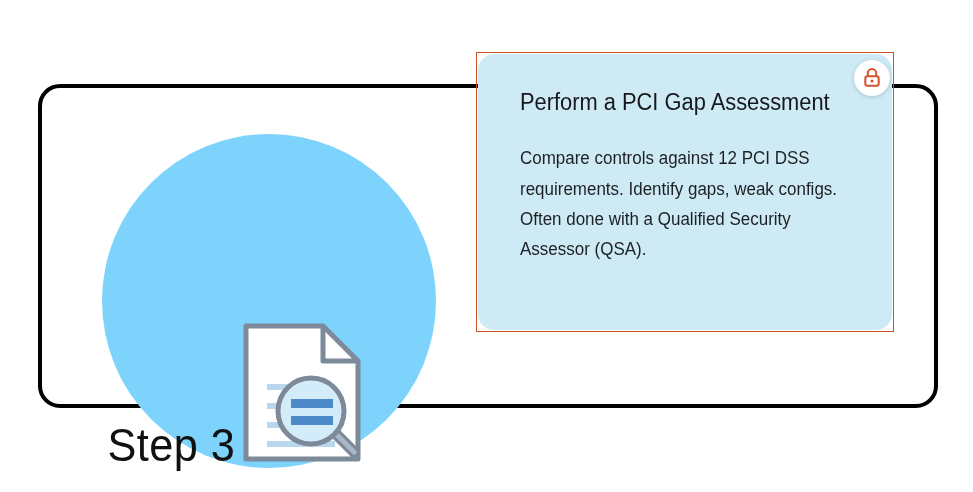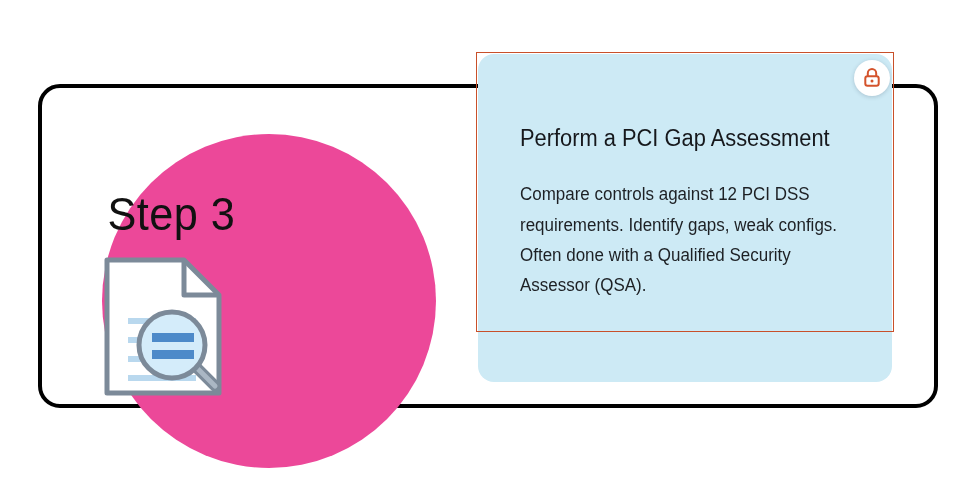--- a/index.html
+++ b/index.html
@@ -32,24 +32,24 @@
   }
 
   
   .step-circle {
     position: absolute;
     left: 102px;
     top: 134px;
     width: 334px;
     height: 334px;
     border-radius: 50%;
-    background: #ec4899;
+    background: #7dd3fc;
     display: flex;
-    flex-direction: column;
-    align-items: flex-start;
+    flex-direction: row;
+    align-items: flex-end;
   }
   .step-label {
     margin-top: 56px;
     font-family: "Liberation Sans", sans-serif;
     font-size: 47px;
     font-weight: 400;
     color: #111111;
     letter-spacing: 0.5px;
     line-height: 1;
     transform: scaleX(0.92);
@@ -67,25 +67,25 @@
     height: 280px;
     border: 1.6px solid #c8502a;
     box-sizing: border-box;
     background: transparent;
   }
   .card {
     position: absolute;
     left: 478px;
     top: 54px;
     width: 414px;
-    height: 328px;
+    height: 276px;
     background: #cdeaf5;
     border-radius: 16px;
     box-sizing: border-box;
-    padding: 72px 40px 0 42px;
+    padding: 36px 40px 0 42px;
   }
   .card-title {
     font-family: "Liberation Sans", sans-serif;
     font-size: 23px;
     font-weight: 400;
     color: #16181c;
     line-height: 1.1;
     margin: 0 0 28px 0;
     transform: scaleX(0.95);
     transform-origin: left center;

